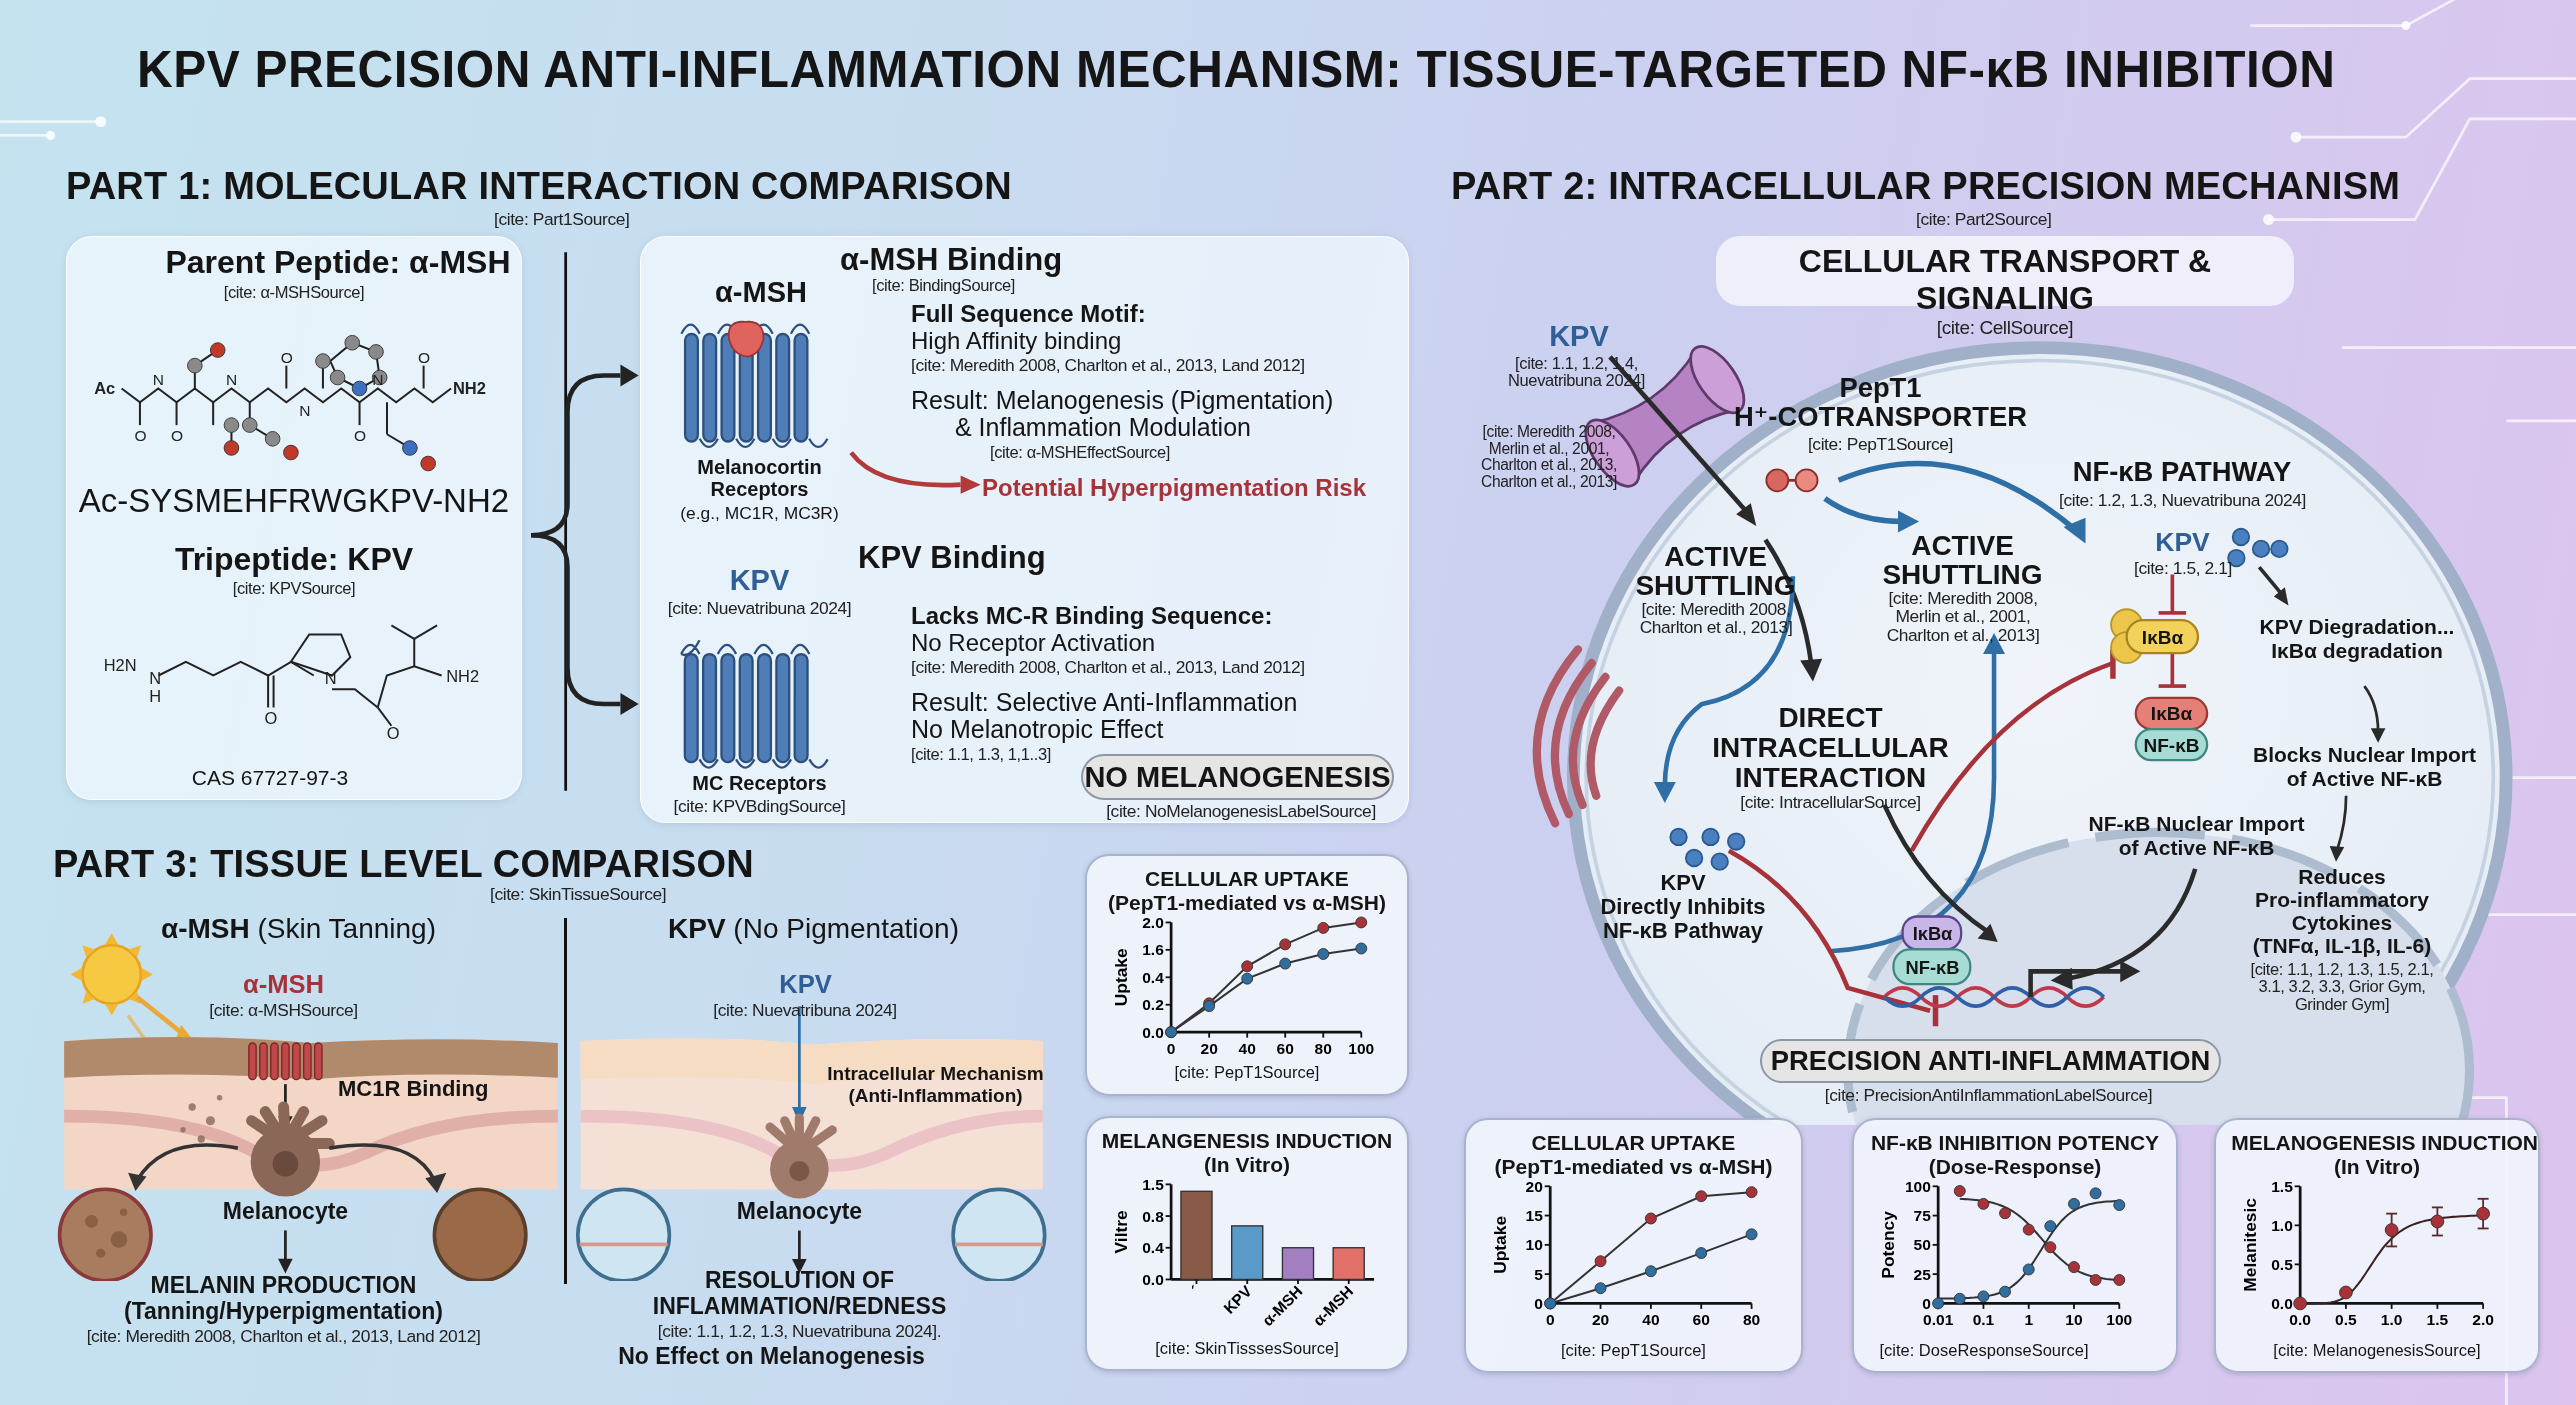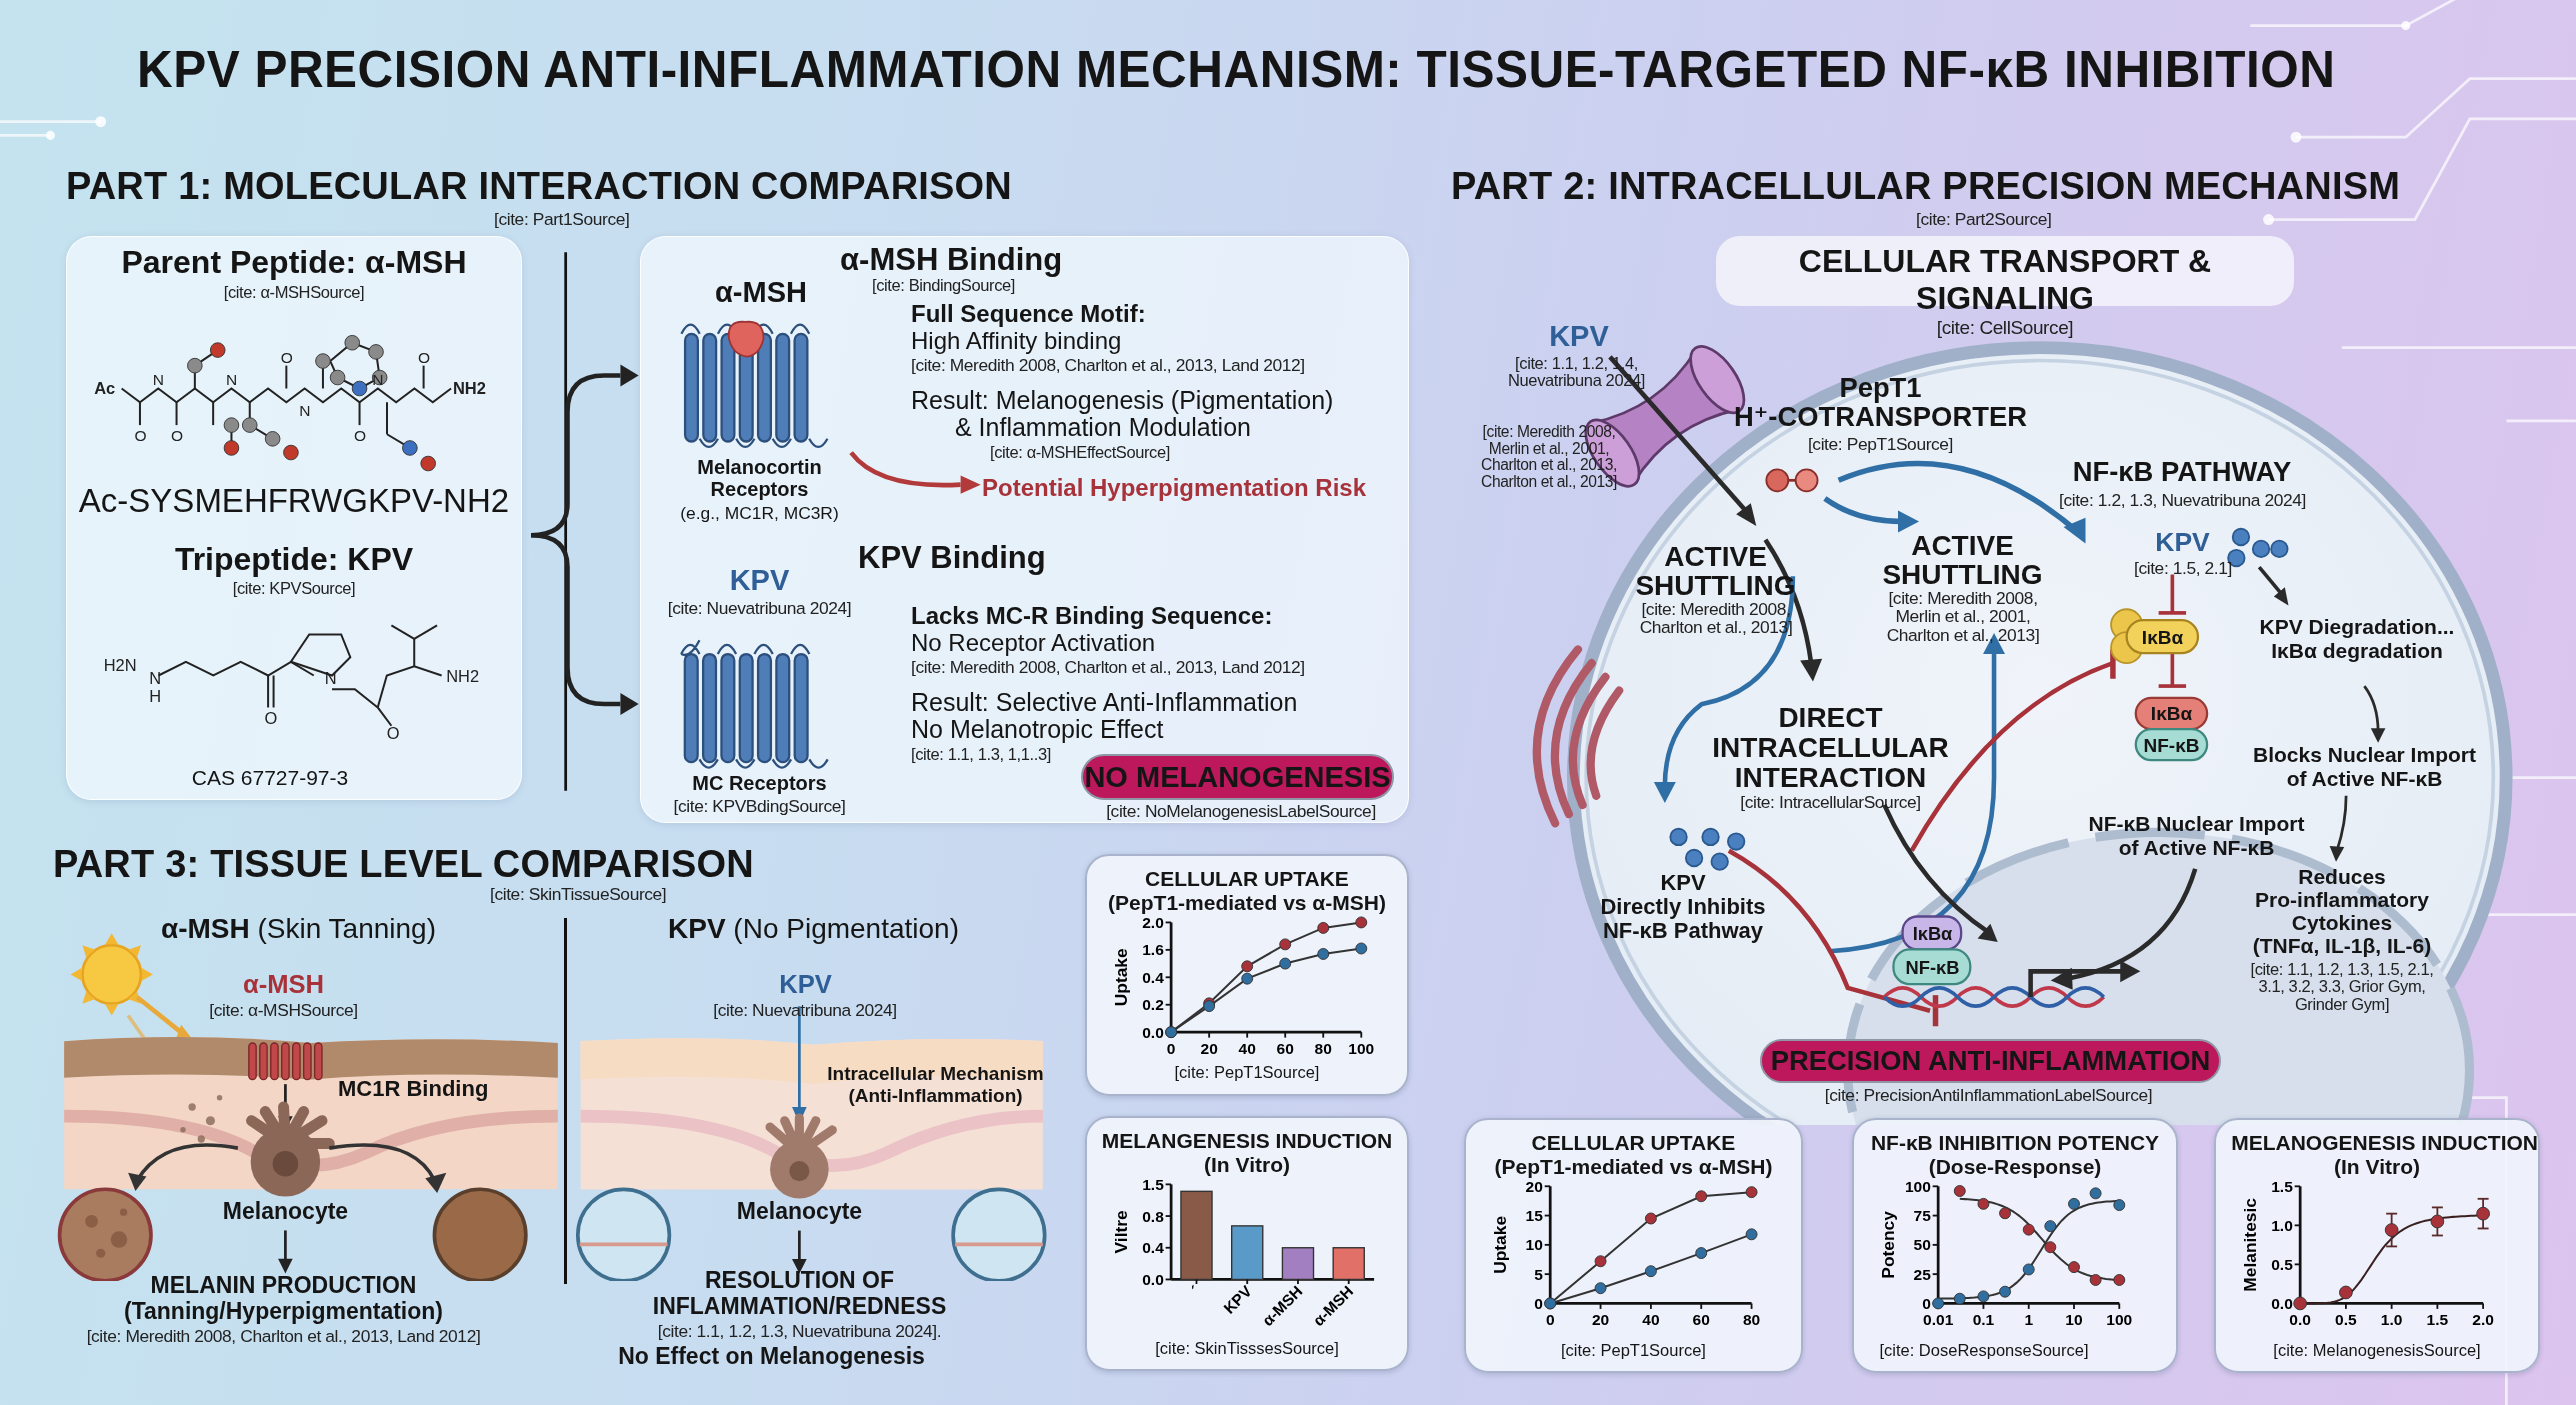--- a/index.html
+++ b/index.html
@@ -7,21 +7,21 @@
     font-family:"Liberation Sans","DejaVu Sans",sans-serif;color:#151515;
     background:linear-gradient(100deg,#c4e3ef 0%,#c8dcf0 35%,#ccd0f0 60%,#d6c8ee 85%,#dcc4ee 100%);}
   .abs{position:absolute;}
   .c{text-align:center;}
   .b{font-weight:bold;}
   .cite{font-family:"Liberation Sans",sans-serif;font-size:17.4px;color:#222;letter-spacing:-0.4px;}
   .h-main{font-size:51px;font-weight:bold;letter-spacing:0.5px;transform:scaleX(0.97);transform-origin:left;}
   .h-part{font-size:38px;font-weight:bold;letter-spacing:0.2px;}
   .panel{position:absolute;background:rgba(240,247,252,0.78);border:1.8px solid rgba(255,255,255,0.9);border-radius:25.6px;box-shadow:0 1.8px 7.3px rgba(80,100,140,0.15);}
   .card{position:absolute;background:rgba(240,244,252,0.92);border:2.7px solid #a9b4cc;border-radius:24px;box-shadow:0 1.8px 5.5px rgba(60,70,110,0.2);}
-  .pill{position:absolute;background:#be185d;border:2.7px solid #8e97a6;border-radius:37px;text-align:center;font-weight:bold;}
+  .pill{position:absolute;background:#e5e5e5;border:2.7px solid #8e97a6;border-radius:37px;text-align:center;font-weight:bold;}
   .cardtitle{font-weight:bold;font-size:21px;text-align:center;line-height:24px;}
   svg text{font-family:"Liberation Sans",sans-serif;}
   .deco{pointer-events:none;}
 </style>
 </head>
 <body>
 
 <svg class="abs deco" style="left:0;top:0" width="2576" height="1405" viewBox="0 0 2816 1536">
   <g stroke="rgba(255,255,255,0.7)" stroke-width="3" fill="none">
     <path d="M0 133 L110 133"></path>
@@ -44,21 +44,21 @@
       <circle cx="2700" cy="780" r="8"></circle>
   </g>
 </svg>
 
 <div class="abs h-main" style="left:137px;top:40px;width:2342px;">KPV PRECISION ANTI-INFLAMMATION MECHANISM: TISSUE-TARGETED NF-κB INHIBITION</div>
 
 <div class="abs h-part" style="left:66px;top:165px;">PART 1: MOLECULAR INTERACTION COMPARISON</div>
 <div class="abs cite" style="left:494px;top:209px;">[cite: Part1Source]</div>
 
 <div class="panel" style="left:66px;top:236px;width:454px;height:562px;">
-  <div class="abs c b" style="left:0;top:7.3px;width:454px;font-size:32px;">Parent Peptide: α-MSH</div>
+  <div class="abs c b" style="left:0;top:7.3px;width:454px;font-size:32px;padding-left:44px;">Parent Peptide: α-MSH</div>
   <div class="abs c cite" style="left:0;top:46px;width:454px;font-size:16.5px;">[cite: α-MSHSource]</div>
 
   <svg class="abs" style="left:18.3px;top:60px" width="421" height="183" viewBox="0 0 460 200">
     <g stroke="#222" stroke-width="2.2" fill="none">
       <polyline points="40,100 60,115 80,100 100,115 120,100 140,115 160,100 180,115 200,100 220,115 240,100 260,115 280,100 300,115 320,100 340,115 360,100 380,115 400,100"></polyline>
       <line x1="60" y1="115" x2="60" y2="140"></line>
         <line x1="100" y1="115" x2="100" y2="140"></line>
       <line x1="220" y1="100" x2="220" y2="75"></line>
         <line x1="300" y1="115" x2="300" y2="140"></line>
       <line x1="370" y1="100" x2="370" y2="75"></line>

